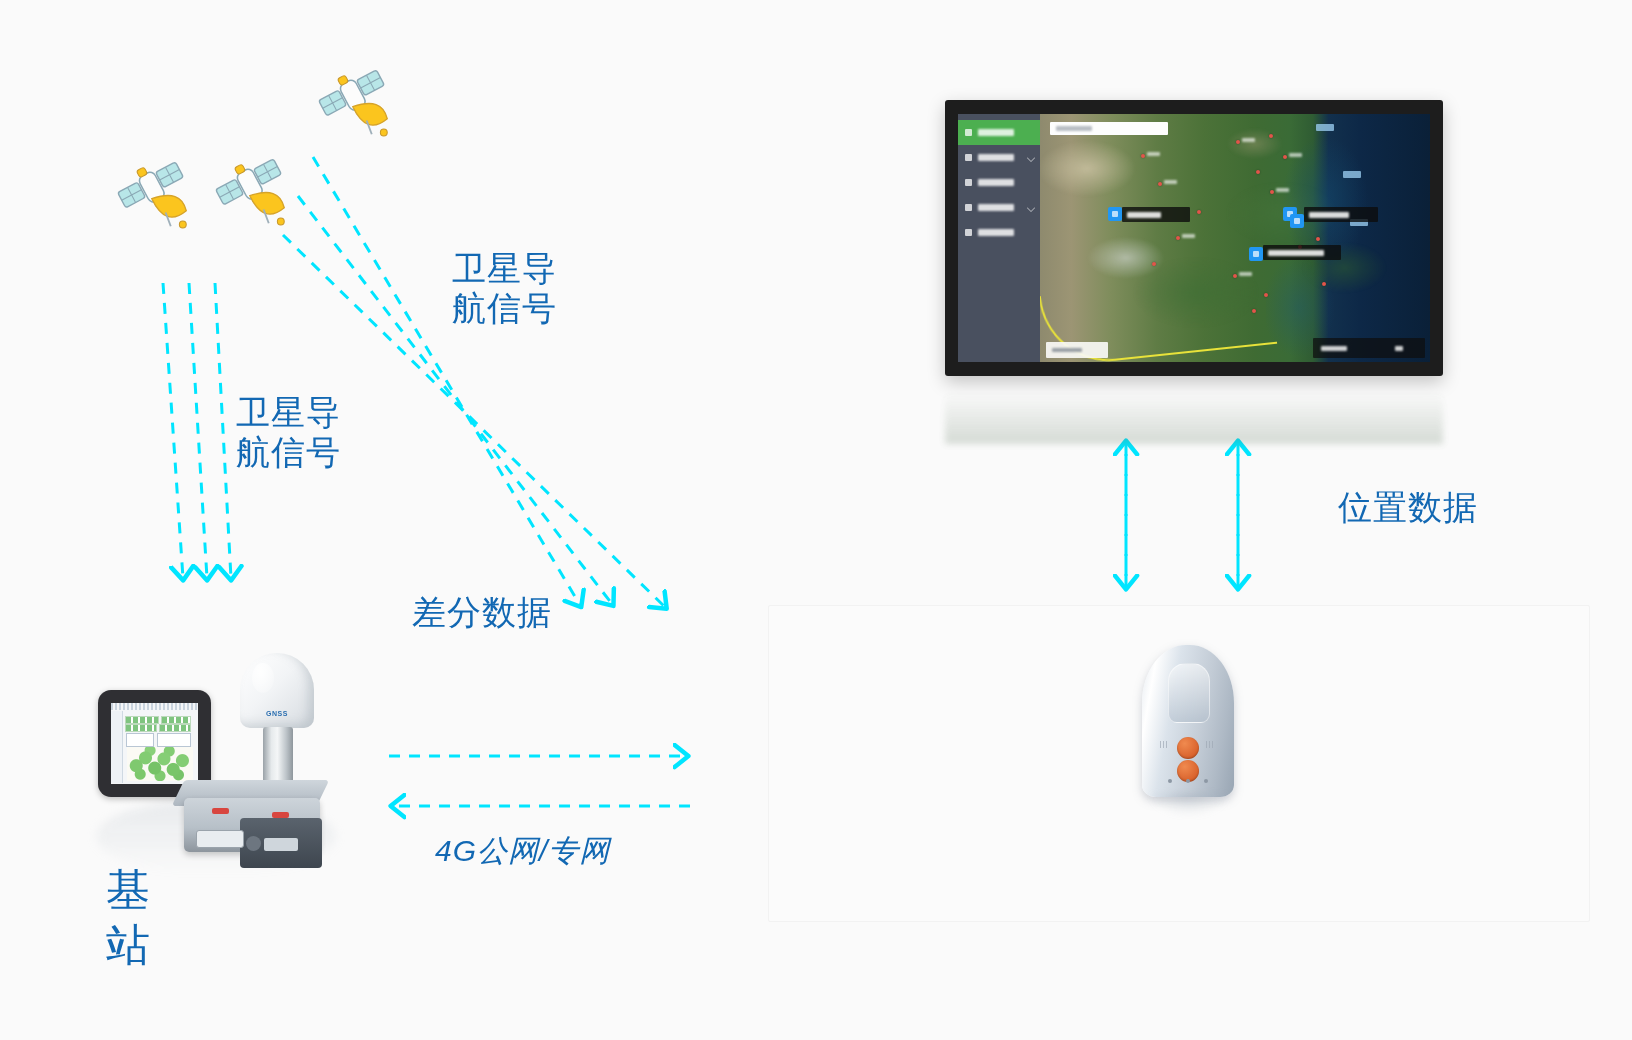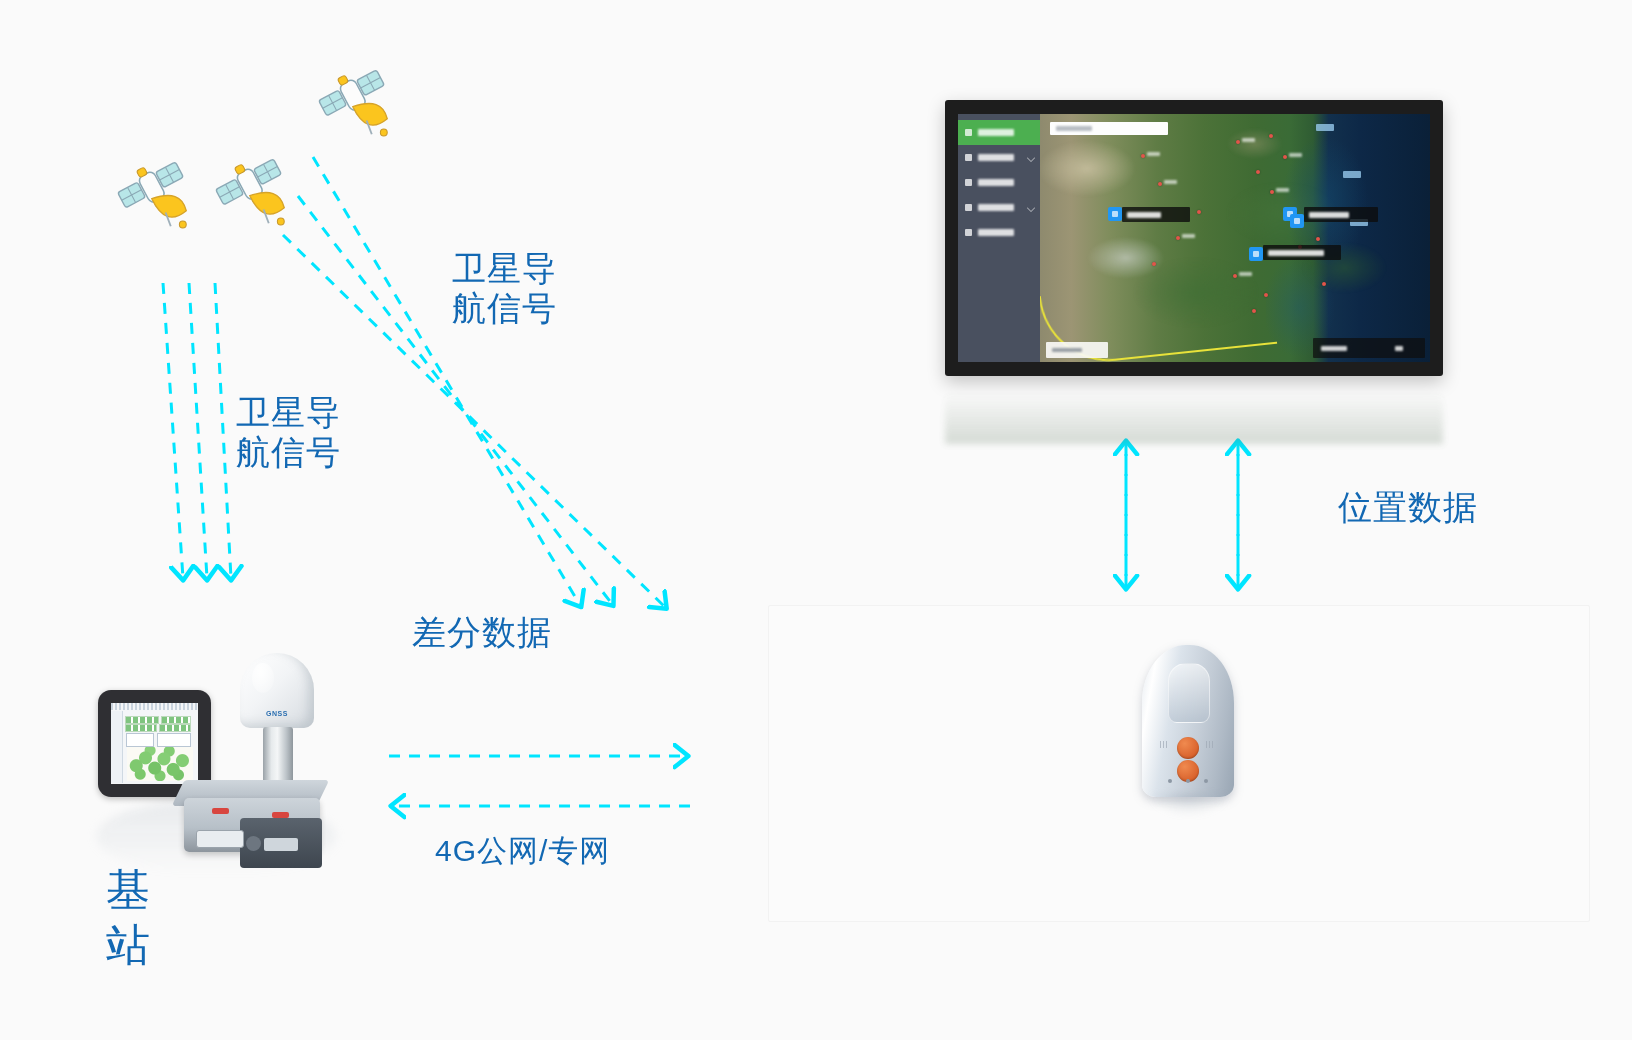--- a/index.html
+++ b/index.html
@@ -504,23 +504,23 @@
       <circle cx="80" cy="82" r="4" fill="#fbc51e" stroke="#c9982a" stroke-width="1.2"></circle>
     </svg>
   </div>
 
   <div class="label" style="left:452px; top:248px; text-align:left;">卫星导
 航信号</div>
 
   <div class="label" style="left:236px; top:392px; text-align:left;">卫星导
 航信号</div>
 
-  <div class="label" style="left:412px; top:612px;">差分数据</div>
-
-  <div class="label" style="left:435px; top:833px; font-size:30px;">4G公网/专网</div>
+  <div class="label" style="left:412px; top:592px;">差分数据</div>
+
+  <div class="label" style="left:435px; top:833px; font-size:30px;font-style:italic;">4G公网/专网</div>
 
   <div class="label stack" style="left:106px; top:862px;">基
 站</div>
 
   <div class="label" style="left:1338px; top:487px;">位置数据</div>
 
   <div class="label big" style="left:1064px; top:815px;">人员定位终端</div>
 
   <div class="bs-reflect"></div>
 

